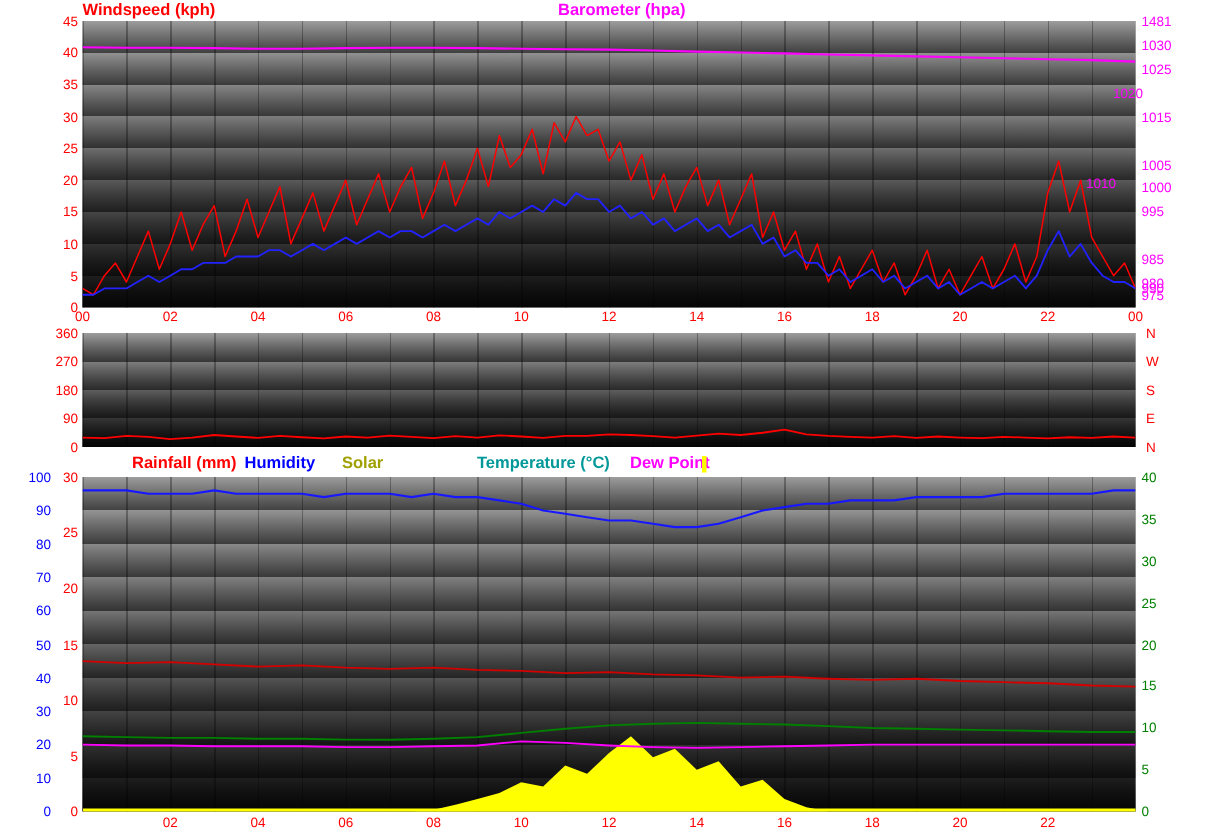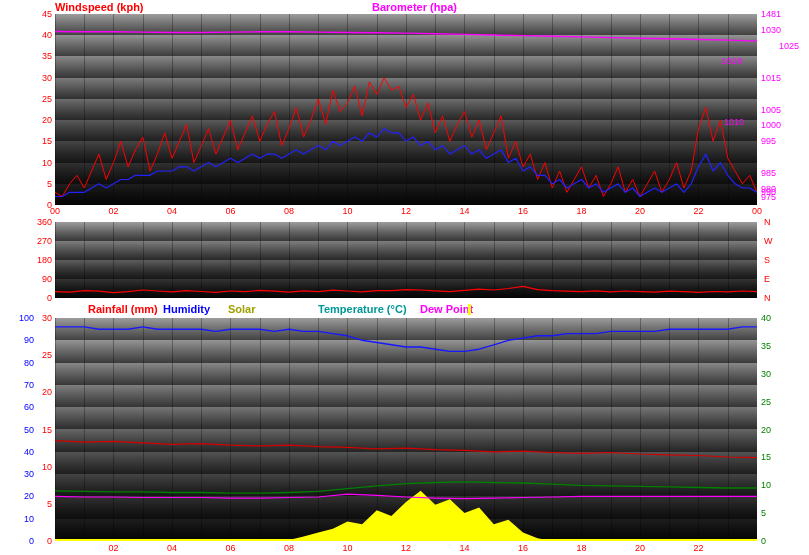--- a/index.html
+++ b/index.html
@@ -72,22 +72,22 @@
     <span class="tick" style="color: rgb(255, 0, 0); top: 52.4444px; left: 20px; width: 32px; text-align: right;">35</span>
     <span class="tick" style="color: rgb(255, 0, 0); top: 73.6667px; left: 20px; width: 32px; text-align: right;">30</span>
     <span class="tick" style="color: rgb(255, 0, 0); top: 94.8889px; left: 20px; width: 32px; text-align: right;">25</span>
     <span class="tick" style="color: rgb(255, 0, 0); top: 116.111px; left: 20px; width: 32px; text-align: right;">20</span>
     <span class="tick" style="color: rgb(255, 0, 0); top: 137.333px; left: 20px; width: 32px; text-align: right;">15</span>
     <span class="tick" style="color: rgb(255, 0, 0); top: 158.556px; left: 20px; width: 32px; text-align: right;">10</span>
     <span class="tick" style="color: rgb(255, 0, 0); top: 179.778px; left: 20px; width: 32px; text-align: right;">5</span>
     <span class="tick" style="color: rgb(255, 0, 0); top: 201px; left: 20px; width: 32px; text-align: right;">0</span>
     <span class="tick" style="color: rgb(255, 0, 255); top: 10px; left: 761px;">1481</span>
     <span class="tick" style="color: rgb(255, 0, 255); top: 25.9167px; left: 761px;">1030</span>
-    <span class="tick" style="color: rgb(255, 0, 255); top: 41.8333px; left: 779px; text-align: right;">1025</span>
-    <span class="tick" style="color: rgb(255, 0, 255); top: 57.75px; left: 721px; font-family: Liberation Mono, monospace;">1020</span>
+    <span class="tick" style="color: rgb(255, 0, 255); top: 41.8333px; left: 761px; text-align: right;">1025</span>
+    <span class="tick" style="color: rgb(255, 0, 255); top: 57.75px; left: 742px;">1020</span>
     <span class="tick" style="color: rgb(255, 0, 255); top: 73.6667px; left: 761px; text-align: center;">1015</span>
     <span class="tick" style="color: rgb(255, 0, 255); top: 89.5833px; left: 724px; margin-top: 28px;">1010</span>
     <span class="tick" style="color: rgb(255, 0, 255); top: 105.5px; left: 761px;">1005</span>
     <span class="tick" style="color: rgb(255, 0, 255); top: 121.417px; left: 761px;">1000</span>
     <span class="tick" style="color: rgb(255, 0, 255); top: 137.333px; left: 761px;">995</span>
     <span class="tick" style="color: rgb(255, 0, 255); top: 153.25px; left: 761px; margin-top: 35px;">990</span>
     <span class="tick" style="color: rgb(255, 0, 255); top: 169.167px; left: 761px;">985</span>
     <span class="tick" style="color: rgb(255, 0, 255); top: 185.083px; left: 761px;">980</span>
     <span class="tick" style="color: rgb(255, 0, 255); top: 193px; left: 761px;">975</span>
     <span class="tick" style="color: rgb(255, 0, 0); top: 218px; left: 20px; width: 32px; text-align: right;">360</span>

